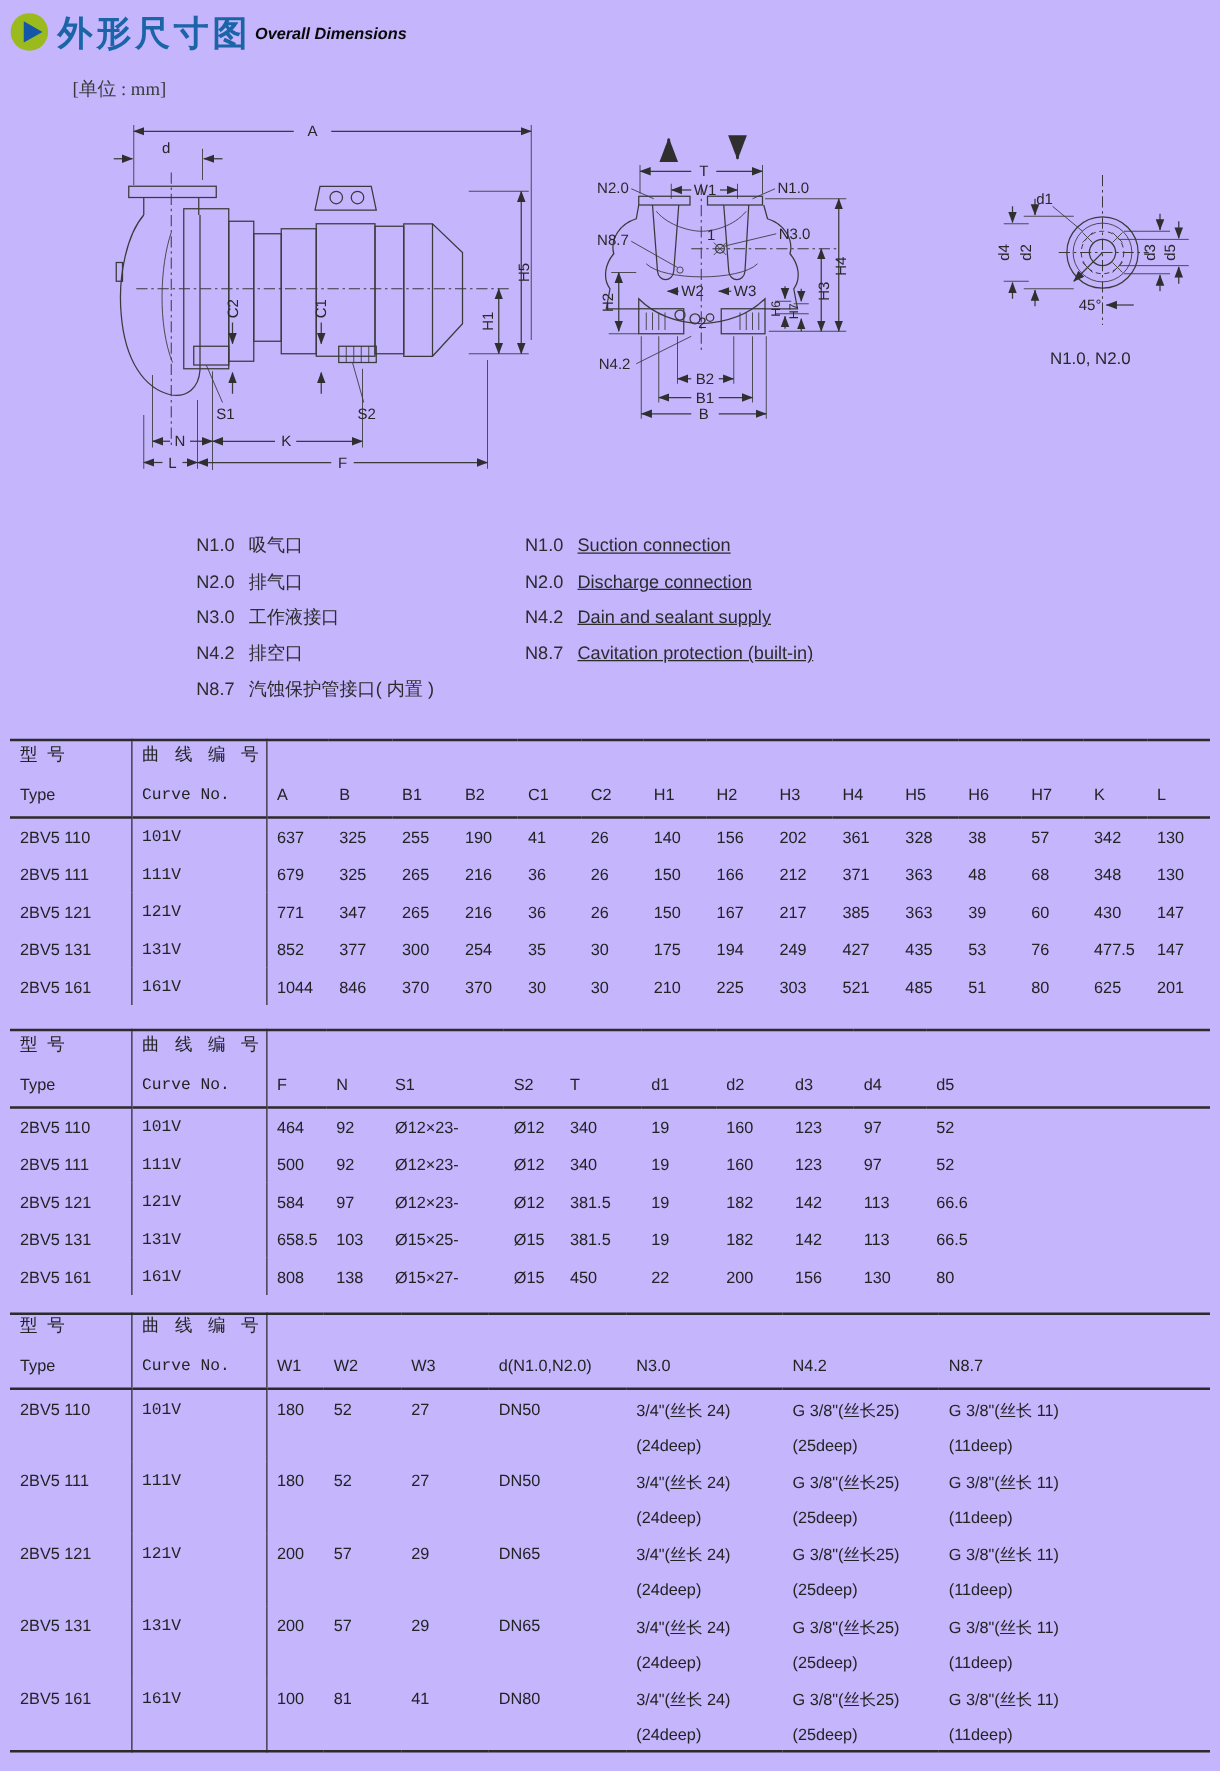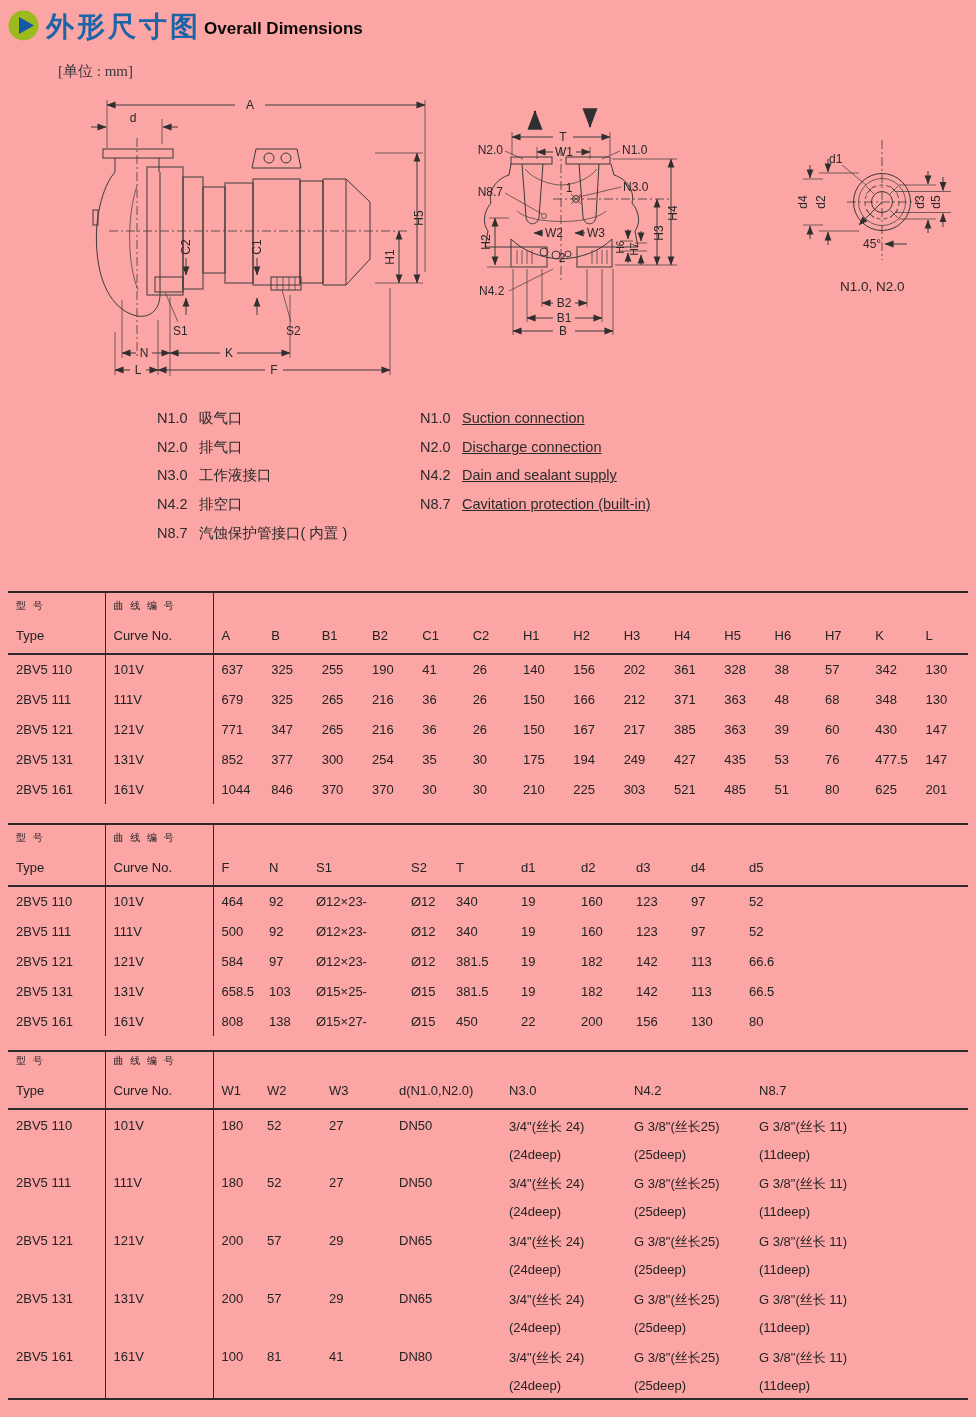--- a/index.html
+++ b/index.html
@@ -1,50 +1,50 @@
 <!DOCTYPE html>
 <html><head>
 <meta charset="utf-8">
 <style>
   html,body{margin:0;padding:0;background:#fff;}
-  #page{position:relative;width:976px;height:1417px;background:#fca5a5;overflow:hidden;
+  #page{position:relative;width:976px;height:1417px;background:#c4b5fd;overflow:hidden;
         font-family:"Liberation Sans","DejaVu Sans",sans-serif;color:#232323;}
   
   .page-header{position:absolute;left:8px;top:8px;height:36px;}
   .title-icon{position:absolute;left:0;top:2px;}
   .title-zh{position:absolute;left:38px;top:0px;font-size:28px;font-weight:bold;color:#1b64a8;letter-spacing:3px;white-space:nowrap;}
-  .title-en{position:absolute;left:196px;top:11px;font-size:17px;font-weight:bold;color:#090909;white-space:nowrap;}
+  .title-en{position:absolute;left:196px;top:11px;font-size:13px;font-weight:bold;color:#090909;white-space:nowrap;font-style:italic;}
   .unit-note{position:absolute;left:58px;top:62px;font-size:15px;color:#3a3a3a;font-family:"Liberation Serif","DejaVu Serif",serif;}
   
   svg{overflow:visible;}
   svg .ln{stroke:#3a3a3a;stroke-width:1;fill:none;}
   svg .lt{stroke:#3a3a3a;stroke-width:0.7;fill:none;}
   svg .dd{stroke:#3a3a3a;stroke-width:0.8;fill:none;stroke-dasharray:9 3 2 3;}
   svg .db{stroke:#3a3a3a;stroke-width:0.8;fill:none;stroke-dasharray:4 3;}
   svg text{font-family:"Liberation Sans","DejaVu Sans",sans-serif;font-size:12px;fill:#282828;}
   svg text.sm{font-size:10px;}
   .drawing{position:absolute;}
   #side-view{left:85px;top:92px;}
   #front-view{left:465px;top:95px;}
   #flange-view{left:795px;top:132px;}
   
-  .legend{position:absolute;top:404px;font-size:14.5px;color:#2c2c2c;}
+  .legend{position:absolute;top:423px;font-size:14.5px;color:#2c2c2c;}
   .legend-zh{left:157px;}
   .legend-en{left:420px;text-decoration:underline;}
   .lg-row{height:28.7px;line-height:28.7px;white-space:nowrap;}
   .lg-code{display:inline-block;min-width:42px;}
   
   .dims-table{position:absolute;left:8px;width:960px;border-collapse:collapse;table-layout:fixed;
               font-size:13px;color:#232323;border-top:2px solid #2b2b2b;}
   .dims-table th,.dims-table td{font-weight:normal;text-align:left;padding:0 0 0 8px;white-space:nowrap;overflow:visible;}
   .dims-table thead tr{height:62px;}
   .dims-table thead th{border-bottom:2px solid #2b2b2b;vertical-align:bottom;padding-bottom:10px;}
   .dims-table .c1{border-right:1px solid #2b2b2b;}
-  .dims-table .c2{border-right:1px solid #2b2b2b;}
-  .hz{font-size:10px;margin-bottom:15px;letter-spacing:2px;}
+  .dims-table .c2{border-right:1px solid #2b2b2b;font-family:Liberation Mono, monospace;}
+  .hz{font-size:14px;margin-bottom:15px;letter-spacing:2px;}
   .he{font-size:13px;}
   #table1 {top:591px;}
   #table2 {top:823px;}
   #table3 {top:1050px;border-bottom:2px solid #2b2b2b;height:350px;}
   #table1 tbody tr,#table2 tbody tr{height:30px;}
   #table3 thead tr{height:58px;}
   #table3 tbody tr{height:58px;vertical-align:top;}
   #table3 tbody td{padding-top:8px;}
   #table3 .l2{margin-top:11px;}
 </style>

